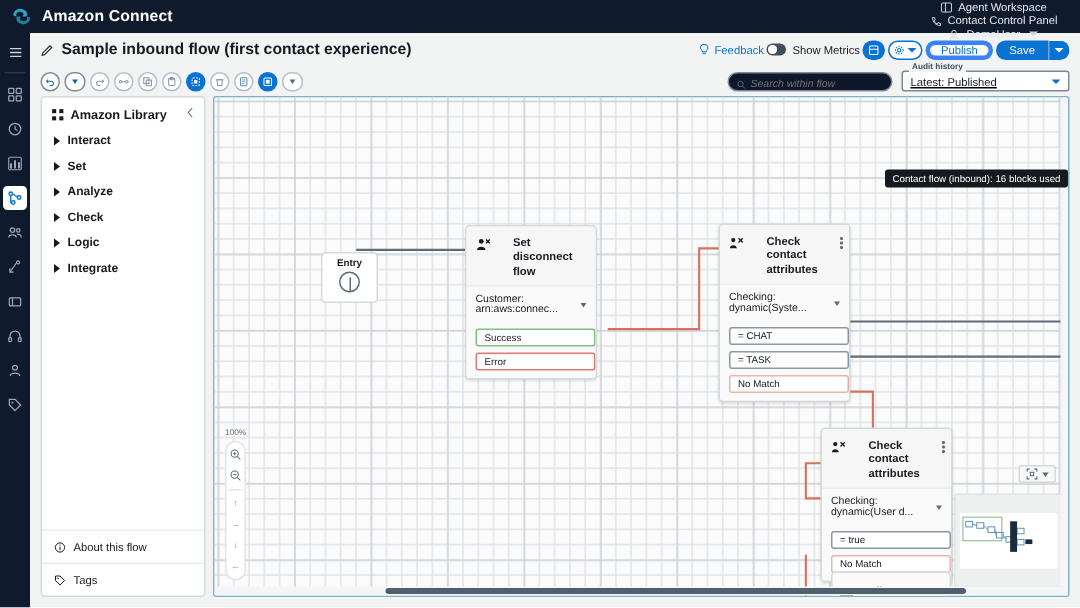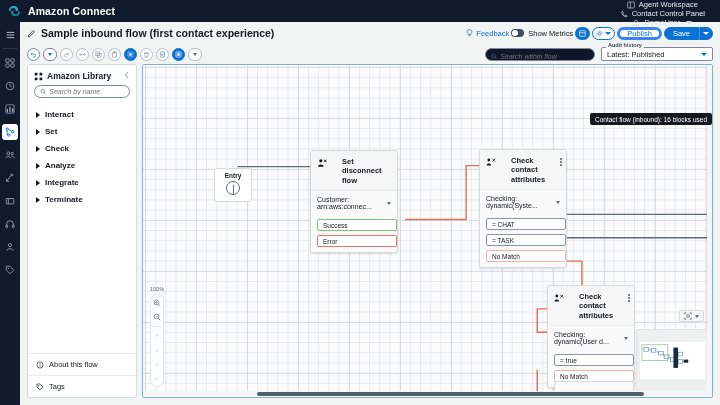--- a/index.html
+++ b/index.html
@@ -88,21 +88,21 @@
   .tbtn.plain { border-color: #b6bec9; }
   .tool-right { margin-left: auto; display: flex; align-items: flex-end; gap: 6px; }
   .searchbox {
     width: 110px; height: 13px; border: 1px solid #7d8998; border-radius: 7px; background: #0f172a;
     display: flex; align-items: flex-end; gap: 3px; padding: 0 5px;
   }
   .searchbox input {
     border: 0; outline: 0; font-size: 7px; color: #5f6b7a; background: transparent;
     width: 100%; font-family: "Liberation Sans", sans-serif; font-style: italic;
   }
-  .audit-wrap { position: relative; width: 112px; }
+  .audit-wrap { position: relative; width: 112px; text-decoration: underline; }
   .audit-legend {
     position: absolute; top: -5px; left: 5px; background: #f2f3f3; padding: 0 2px;
     font-size: 5.5px; font-weight: bold; color: #414d5c;
   }
   .audit-sel {
     height: 14px; border: 1px solid #7d8998; border-radius: 2px; background: #fff;
     display: flex; align-items: center; padding: 0 5px; font-size: 7.5px; color: #16191f;
   }
   .audit-sel .caret { margin-left: auto; }
   .caret-blue { width: 0; height: 0; border-left: 3px solid transparent; border-right: 3px solid transparent; border-top: 3.5px solid #0972d3; }
@@ -515,51 +515,44 @@
                   <rect x="7.4" y="7.4" width="3.6" height="3.6"></rect>
                 </g>
             </svg>
             <span class="lib-title">Amazon Library</span>
             <span class="lib-collapse">
               <svg width="6" height="8" viewBox="0 0 8 10">
                 <path d="M5.5 1 L2 5 L5.5 9" fill="none" stroke="#5f6b7a" stroke-width="1"></path>
               </svg>
             </span>
           </div>
-          <div class="lib-search">
-            <svg width="7" height="7" viewBox="0 0 10 10">
-              <circle cx="4.2" cy="4.2" r="2.8" fill="none" stroke="#5f6b7a" stroke-width="1"></circle>
-              <line x1="6.3" y1="6.3" x2="9" y2="9" stroke="#5f6b7a" stroke-width="1"></line>
-            </svg>
-            <input type="text" placeholder="Search by name" style="">
-          </div>
           <div class="lib-list">
             <div class="lib-cat">
               <span class="tri"></span>
               <span>Interact</span>
             </div>
             <div class="lib-cat">
               <span class="tri"></span>
               <span>Set</span>
             </div>
             <div class="lib-cat">
               <span class="tri"></span>
-              <span>Check</span>
+              <span>Analyze</span>
             </div>
             <div class="lib-cat">
               <span class="tri"></span>
-              <span>Analyze</span>
+              <span>Check</span>
+            </div>
+            <div class="lib-cat">
+              <span class="tri"></span>
+              <span>Logic</span>
             </div>
             <div class="lib-cat">
               <span class="tri"></span>
               <span>Integrate</span>
-            </div>
-            <div class="lib-cat">
-              <span class="tri"></span>
-              <span>Terminate</span>
             </div>
           </div>
           <div class="lib-foot">
             <div class="lib-foot-item">
               <svg width="8" height="8" viewBox="0 0 12 12">
                 <circle cx="6" cy="6" r="4.6" fill="none" stroke="#16191f" stroke-width="1"></circle>
                 <line x1="6" y1="5.2" x2="6" y2="8.6" stroke="#16191f" stroke-width="1"></line>
                 <circle cx="6" cy="3.6" r=".7" fill="#16191f"></circle>
               </svg>
               <span>About this flow</span>

